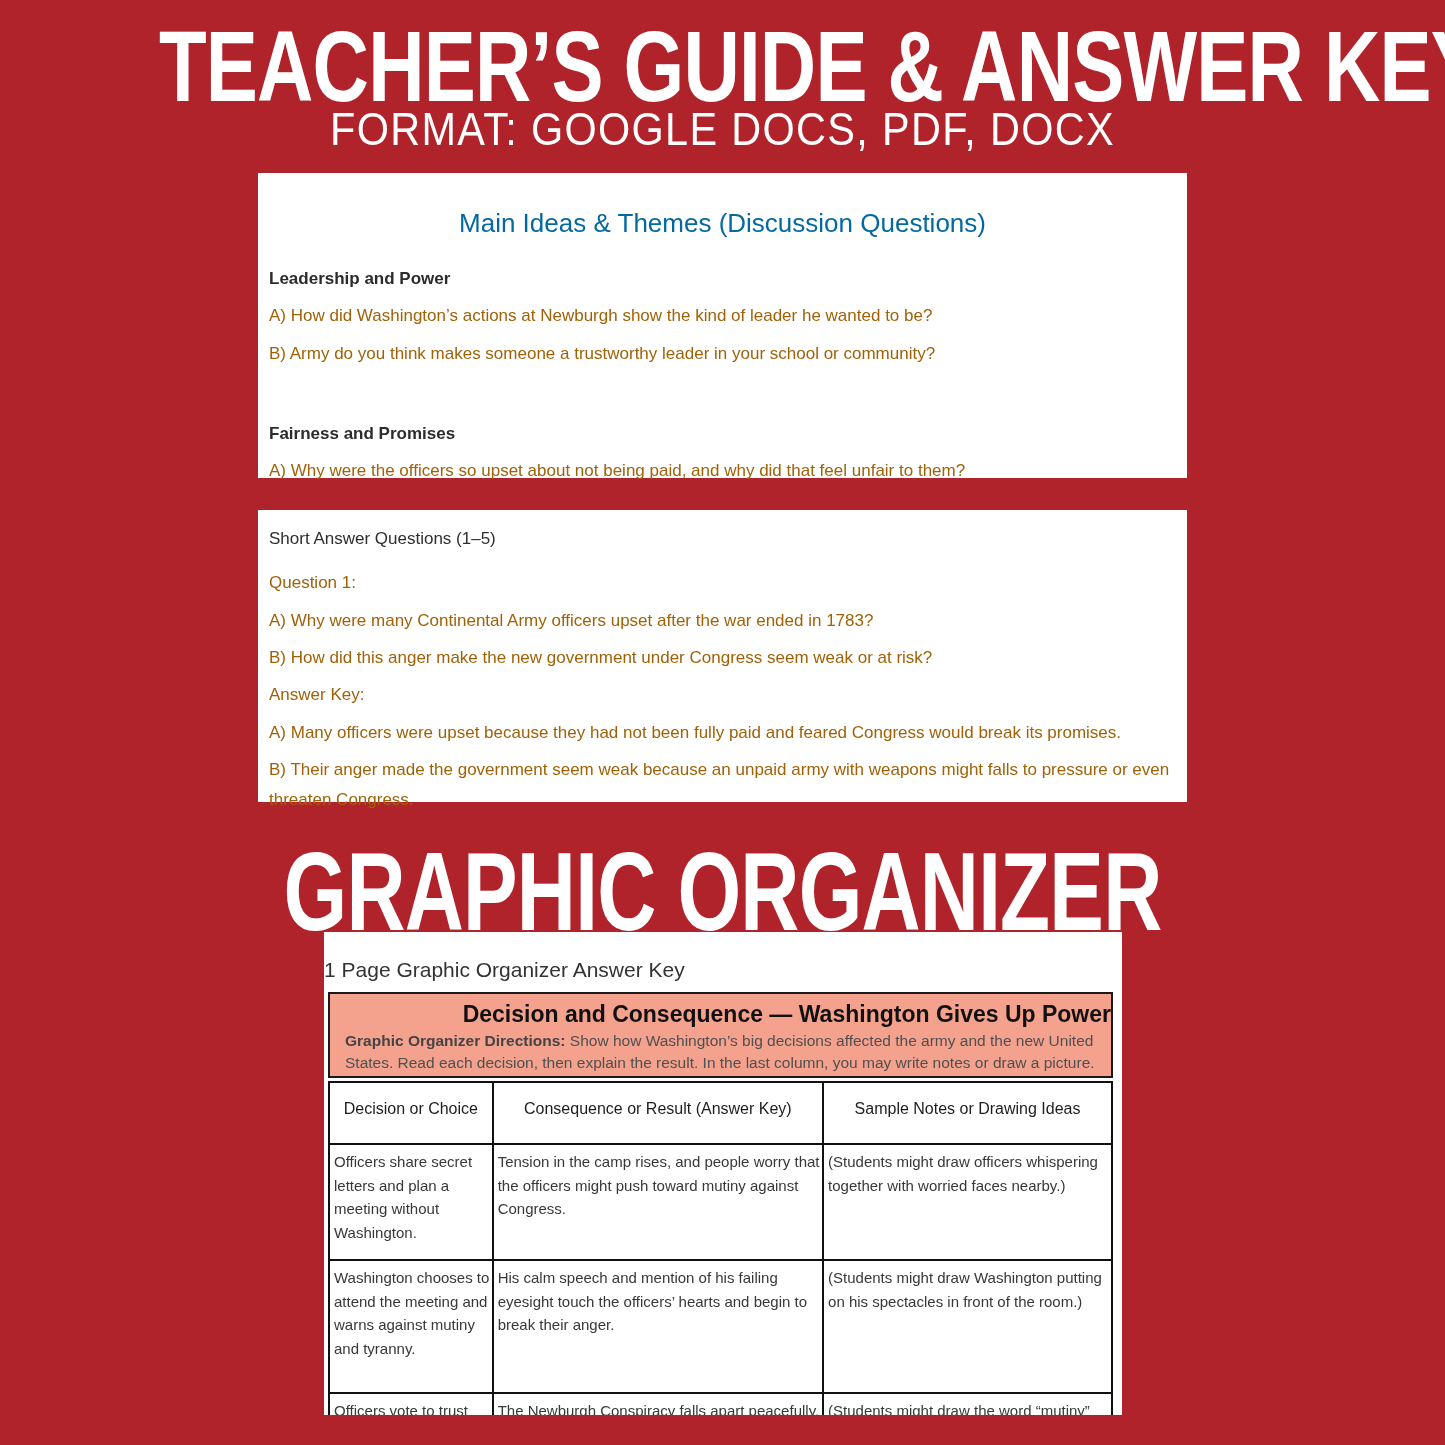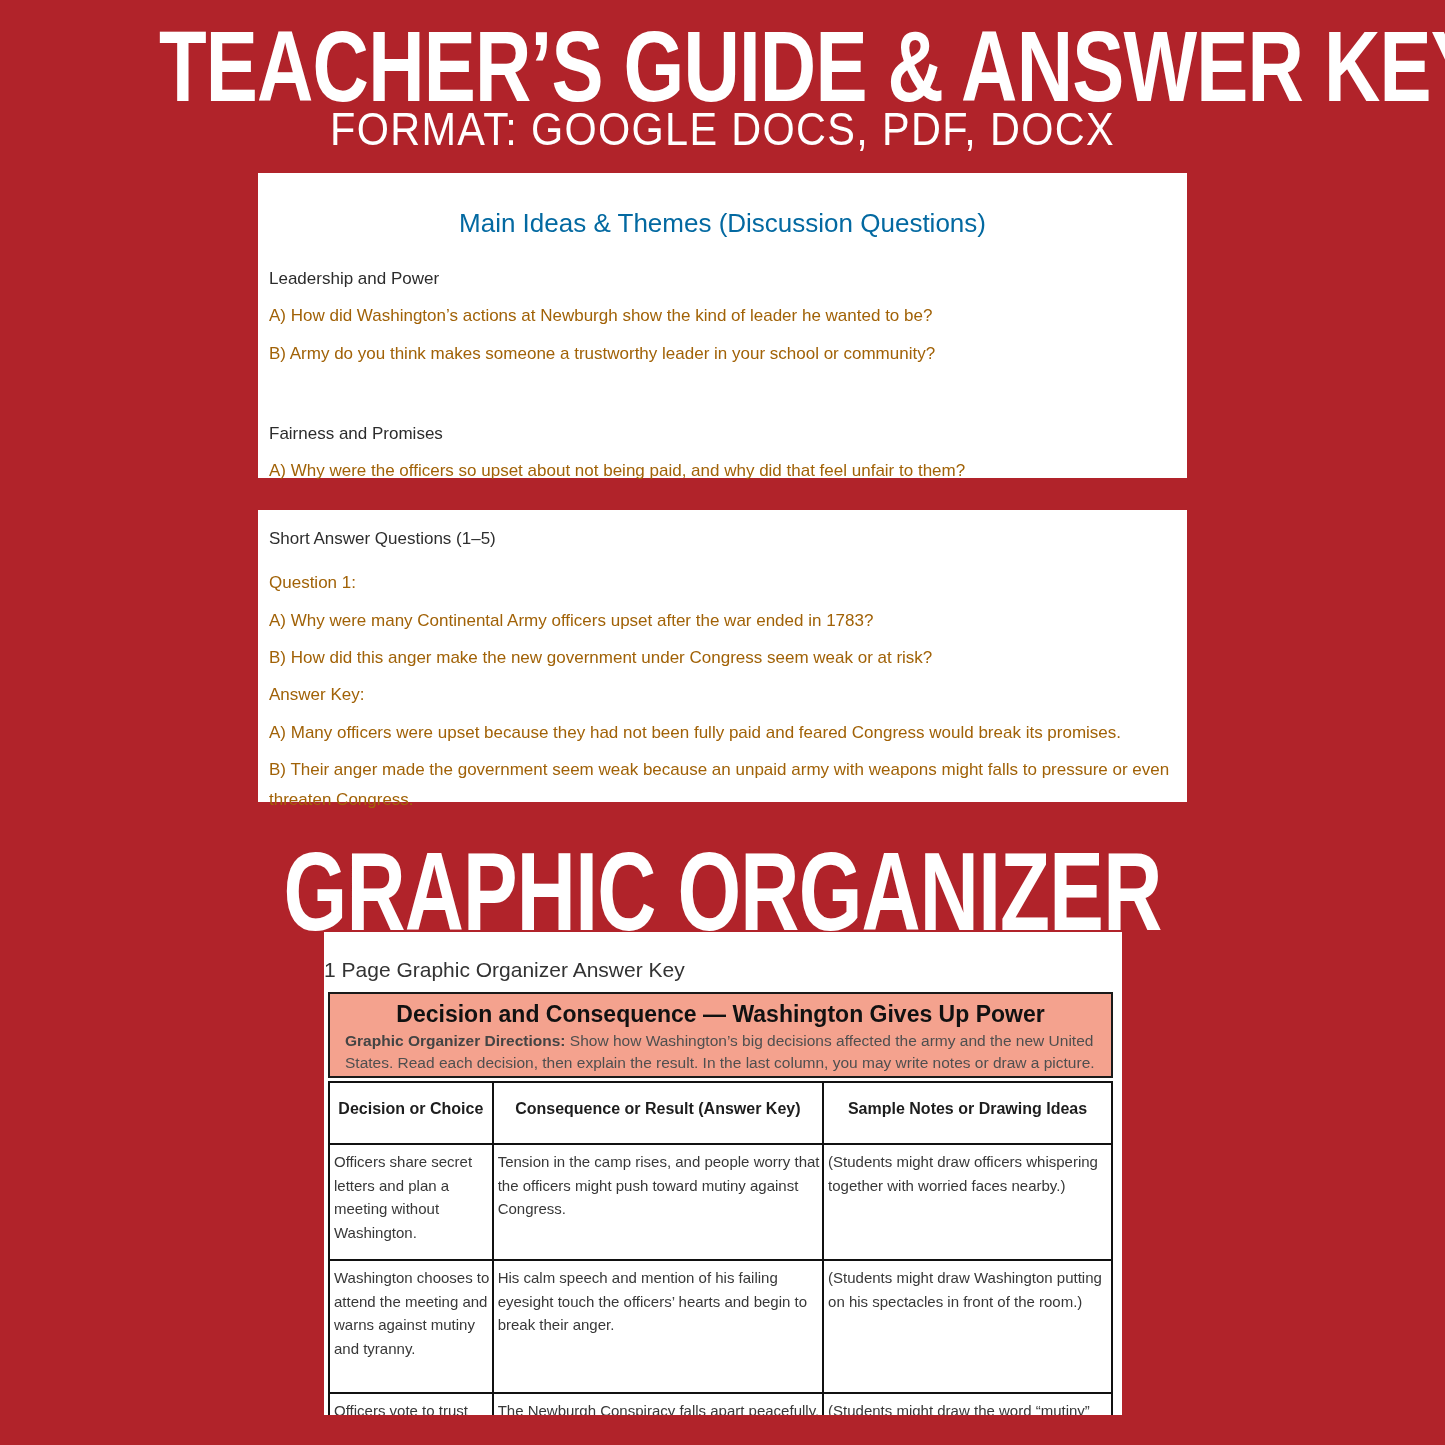--- a/index.html
+++ b/index.html
@@ -38,58 +38,58 @@
   
   .panel { background: #ffffff; }
   .panel-1 { left: 258px; top: 173px; width: 929px; height: 305px; }
   .panel-2 { left: 258px; top: 510px; width: 929px; height: 292px; }
   .panel-3 { left: 324px; top: 932px; width: 798px; height: 483px; overflow: hidden; }
 
   .doc-line {
     position: absolute; left: 11px; right: 12px;
     font-size: 17px; line-height: 30px; color: #a16207;
   }
-  .doc-line.bold { font-weight: 400; color: #2c2c2c; }
+  .doc-line.bold { font-weight: 700; color: #2c2c2c; }
   .doc-title-center {
     position: absolute; left: 0; right: 0;
     text-align: center; font-size: 26px; line-height: 30px; color: #0369a1;
   }
   .doc-title-left {
     position: absolute; left: 11px; right: 12px;
     font-size: 17px; line-height: 32px; color: #2e2e2e;
   }
 
   
   .go-doc-title {
     position: absolute; left: 0; right: 0; top: 26px;
     font-size: 21px; color: #333333;
   }
   .go-banner {
     position: absolute; left: 4px; top: 60px; width: 785px; height: 86px;
     box-sizing: border-box;
     background: #F4A28E; border: 2px solid #1a1a1a;
   }
   .go-banner-title {
-    margin-top: 6px; text-align: center;
+    margin-top: 6px; text-align: right;
     font-size: 23px; font-weight: 700; color: #111111; line-height: 28px;
   }
   .go-banner-directions {
     padding: 2px 9px 0 15px;
     font-size: 15.5px; line-height: 21.5px; color: #4f4f4f;
   }
   .go-banner-directions .dir-label { font-weight: 700; color: #444444; }
 
   table.go-table {
     position: absolute; left: 4px; top: 149px; width: 785px;
     border-collapse: collapse; table-layout: fixed;
     background: #ffffff;
   }
   .go-table th, .go-table td { border: 2px solid #111111; }
   .go-table th {
-    height: 52px; font-size: 16px; font-weight: 700; color: #1d1d1d;
+    height: 52px; font-size: 16px; font-weight: 400; color: #1d1d1d;
     text-align: center; vertical-align: middle; padding: 0 4px 8px 4px;
   }
   .go-table td {
     vertical-align: top; padding: 5px 2px 0 4px;
     font-size: 15px; line-height: 23.5px; color: #383838;
   }
   tr.go-row-1 td { height: 109px; }
   tr.go-row-2 td { height: 126px; }
   tr.go-row-3 td { height: 140px; }
 </style>

